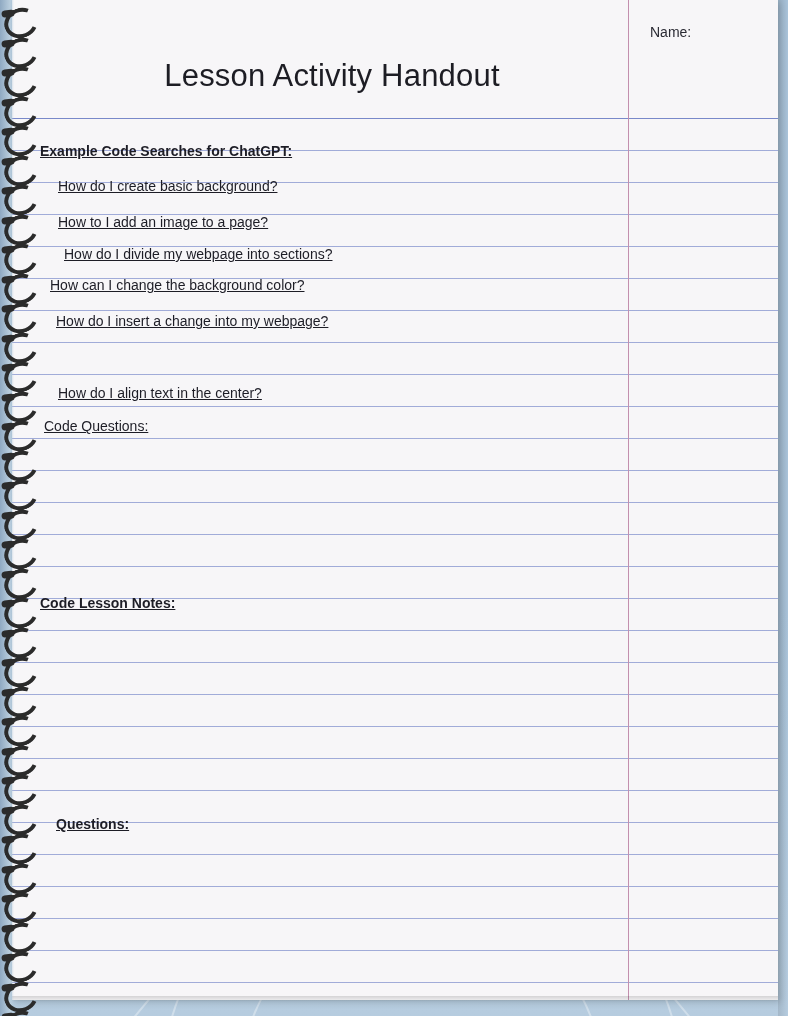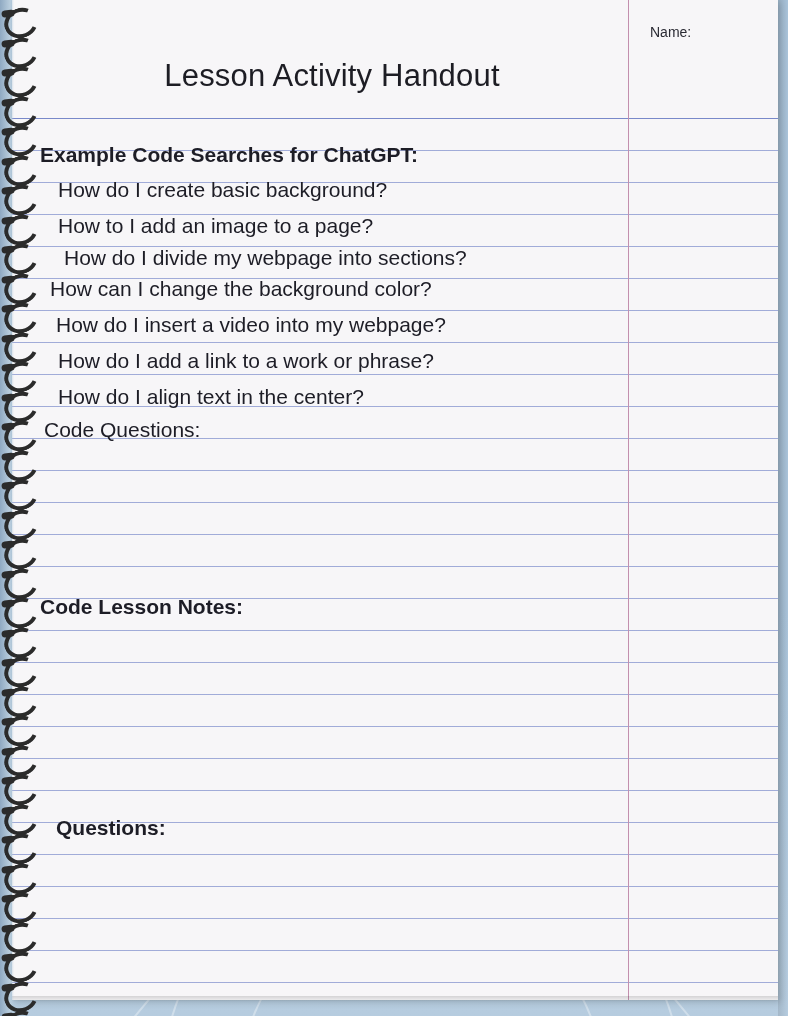--- a/index.html
+++ b/index.html
@@ -140,23 +140,24 @@
     position: absolute;
     left: 638px;
     top: 24px;
     font-size: 14px;
     color: #2a2a33;
   }
 
   
   .row {
     position: absolute;
-    font-size: 21px;
+    font-size: 14px;
     color: #1d1d26;
     white-space: nowrap;
+    text-decoration: underline;
   }
   .row.bold { font-weight: bold; }
 
   
   .sheet-bottom-shadow {
     position: absolute;
     left: 12px;
     top: 996px;
     width: 766px;
     height: 6px;
@@ -186,22 +187,21 @@
     <div class="vline-right"></div>
 
     <div class="title">Lesson Activity Handout</div>
     <div class="name-label">Name:</div>
 
     <div class="row bold" style="left:28px; top:143px;">Example Code Searches for ChatGPT:</div>
     <div class="row" style="left:46px; top:178px;">How do I create basic background?</div>
     <div class="row" style="left:46px; top:214px;">How to I add an image to a page?</div>
     <div class="row" style="left:52px; top:246px;">How do I divide my webpage into sections?</div>
     <div class="row" style="left:38px; top:277px;">How can I change the background color?</div>
-    <div class="row" style="left:44px; top:313px;">How do I insert a video into my webpage?</div>
-    <div class="row" style="left:46px; top:349px;">How do I add a link to a work or phrase?</div>
+    <div class="row" style="left:44px; top:313px;">How do I insert a change into my webpage?</div>
     <div class="row" style="left:46px; top:385px;">How do I align text in the center?</div>
 
     <div class="row" style="left:32px; top:418px;">Code Questions:</div>
 
     <div class="row bold" style="left:28px; top:595px;">Code Lesson Notes:</div>
 
     <div class="row bold" style="left:44px; top:816px;">Questions:</div>
   </div>
 
   <div class="sheet-bottom-shadow"></div>

